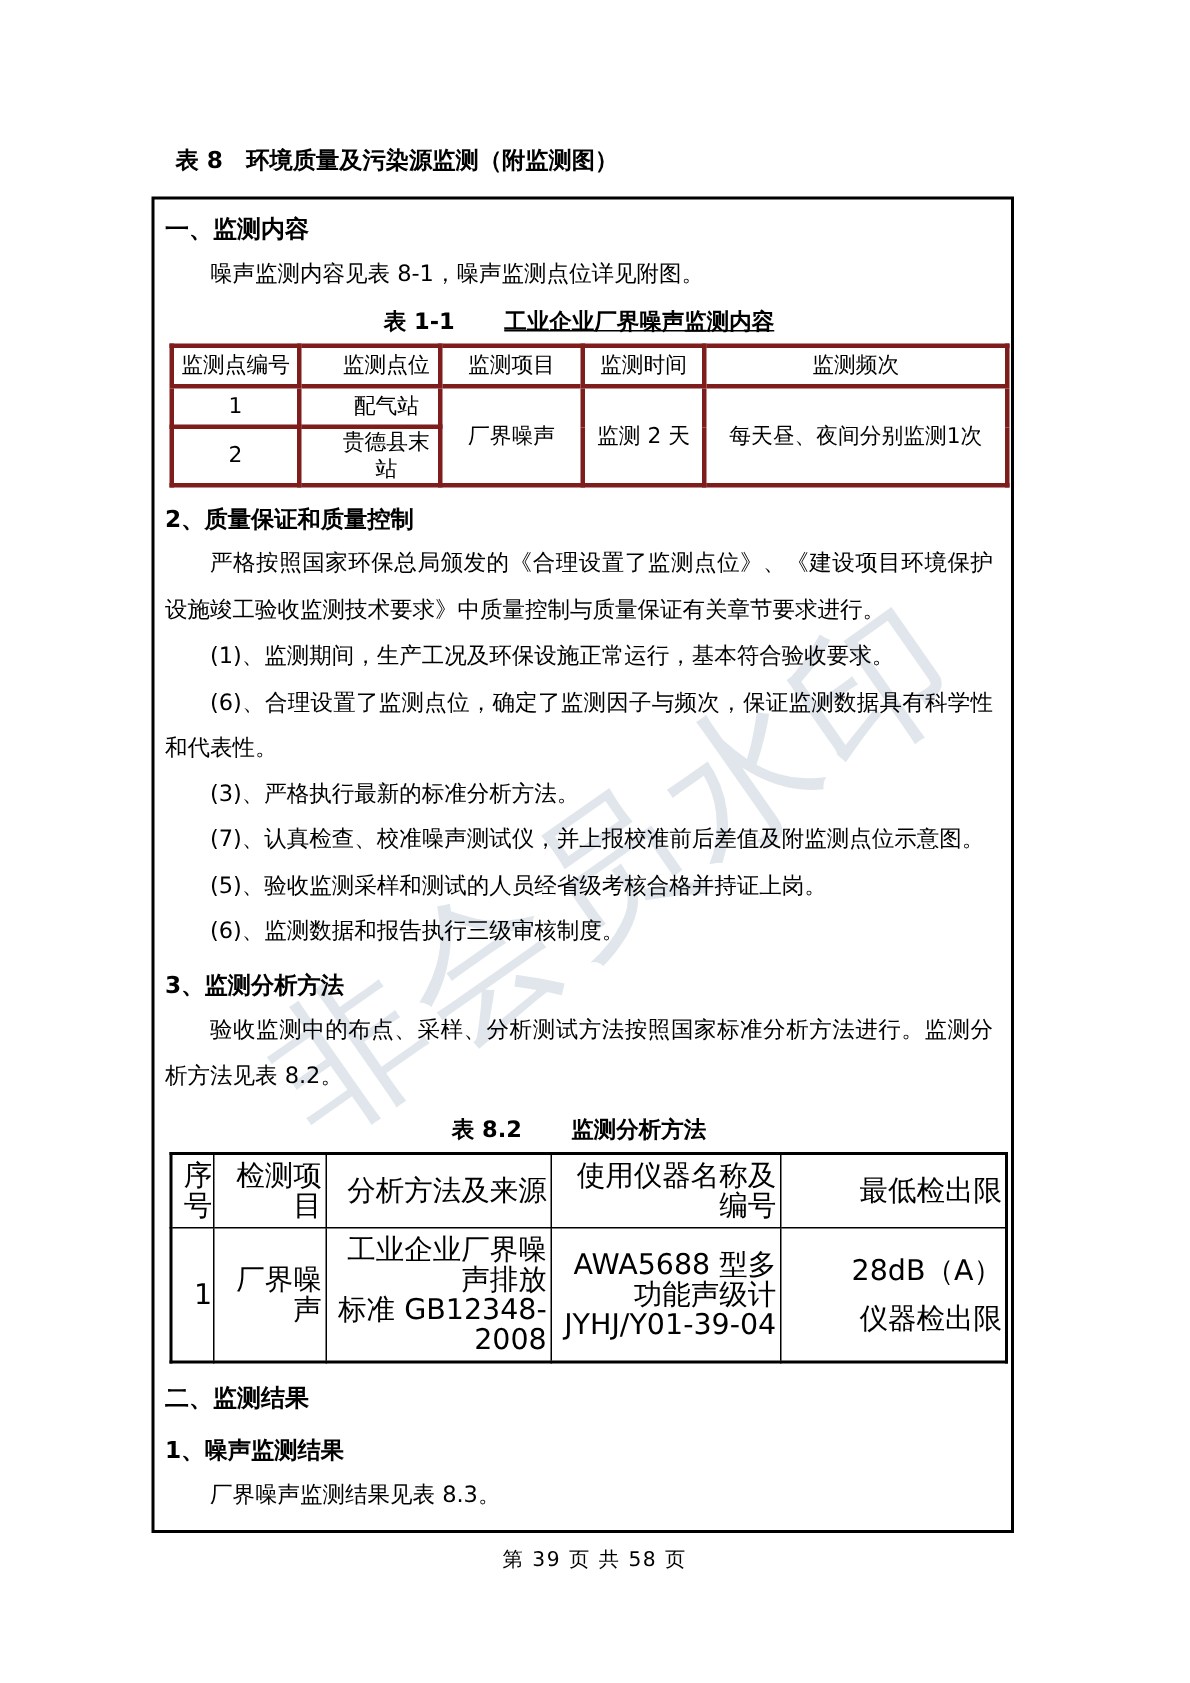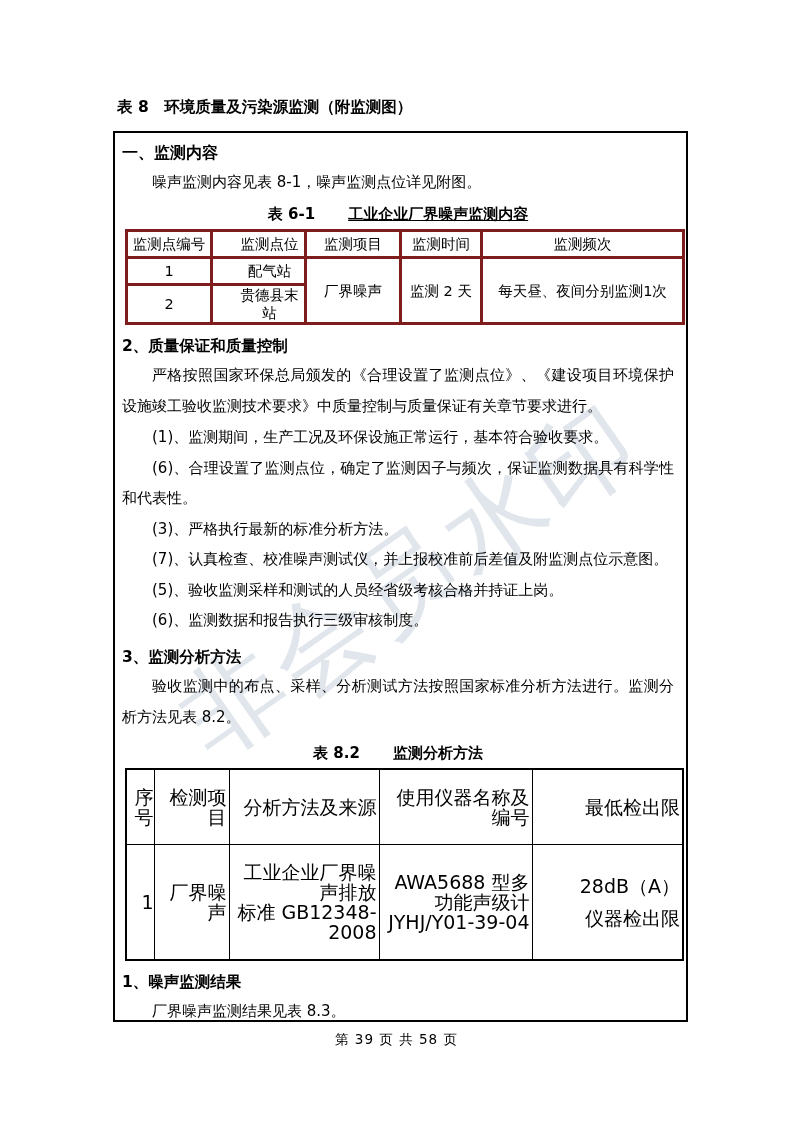--- a/index.html
+++ b/index.html
@@ -30,21 +30,21 @@
   .doc-title {
     position: absolute;
     left: 117px; top: 97px;
     font-size: 15.5px;
     font-weight: bold;
     z-index: 2;
   }
 
   .main-box {
     position: absolute;
-    left: 113px; top: 131px;
+    left: 101px; top: 131px;
     width: 575px; height: 891px;
     border: 2px solid #000;
     z-index: 2;
     background: transparent;
     padding: 6px 12px 0 7px;
     font-size: 15px;
     line-height: 30px;
   }
 
   .h-major { font-size: 16px; font-weight: bold; line-height: 28px; }
@@ -58,21 +58,21 @@
 
   table { border-collapse: collapse; table-layout: fixed; margin: 3px 0 0 3px; text-align: center; }
   .t81 { width: 557px; border: 2px solid #000; font-size: 14.5px; }
   .t81 th, .t81 td { border: 3px solid #7f1d1d; font-weight: normal; padding: 0 2px; line-height: 18px; }
   .t81 thead th { height: 27px; border-bottom: 2px solid #000; }
   .t81 td { height: 27px; }
   .t81 .c1 { width: 85px; } .t81 .c2 { width: 94px; padding-left: 24px; } .t81 .c3 { width: 95px; }
   .t81 .c4 { width: 81px; } .t81 .c5 { width: 202px; }
 
   .t82 { width: 557px; border: 2px solid #000; font-size: 19px; margin-top: 3px; text-align: right; }
-  .t82 th, .t82 td { border: 1px solid #000; font-weight: normal; padding: 17px 2px; line-height: 20px; vertical-align: middle; }
+  .t82 th, .t82 td { border: 1px solid #000; font-weight: normal; padding: 4px 2px; line-height: 20px; vertical-align: middle; }
   .t82 thead th { height: 44px; }
   .t82 td { height: 64px; }
   .t82 .c1 { width: 28px; padding: 0; } .t82 .c2 { width: 75px; } .t82 .c3 { width: 150px; margin-top: 38px; }
   .t82 .c4 { width: 153px; } .t82 .c5 { width: 151px; }
   .gap-line { margin-top: 12px; }
 
   .footer {
     position: absolute;
     left: 0; top: 1031px;
     width: 793px;
@@ -90,21 +90,21 @@
   <div class="watermark">非会员水印</div>
 
   <div class="doc-title">表 8　环境质量及污染源监测（附监测图）</div>
 
   <div class="main-box">
 
     <div class="h-major">一、监测内容</div>
     <div class="para">噪声监测内容见表 8-1，噪声监测点位详见附图。</div>
 
     <div class="tbl-caption">
-      <span class="cap-label">表 6-1</span><span class="cap-underline">工业企业厂界噪声监测内容</span>
+      <span class="cap-label">表 1-1</span><span class="cap-underline">工业企业厂界噪声监测内容</span>
     </div>
 
     <table class="t81">
       <thead>
         <tr>
           <th class="c1">监测点编号</th>
           <th class="c2">监测点位</th>
           <th class="c3">监测项目</th>
           <th class="c4">监测时间</th>
           <th class="c5">监测频次</th>
@@ -164,20 +164,21 @@
             <div>JYHJ/Y01-39-04</div>
           </td>
           <td class="c5">
             <div>28dB（A）</div>
             <div class="gap-line">仪器检出限</div>
           </td>
         </tr>
       </tbody>
     </table>
 
+    <div class="h-major" style="margin-top:9px;">二、监测结果</div>
     <div class="h-minor">1、噪声监测结果</div>
     <div class="para">厂界噪声监测结果见表 8.3。</div>
 
   </div>
 
   <div class="footer">第 39 页 共 58 页</div>
 
 </div>
 
 </body></html>

